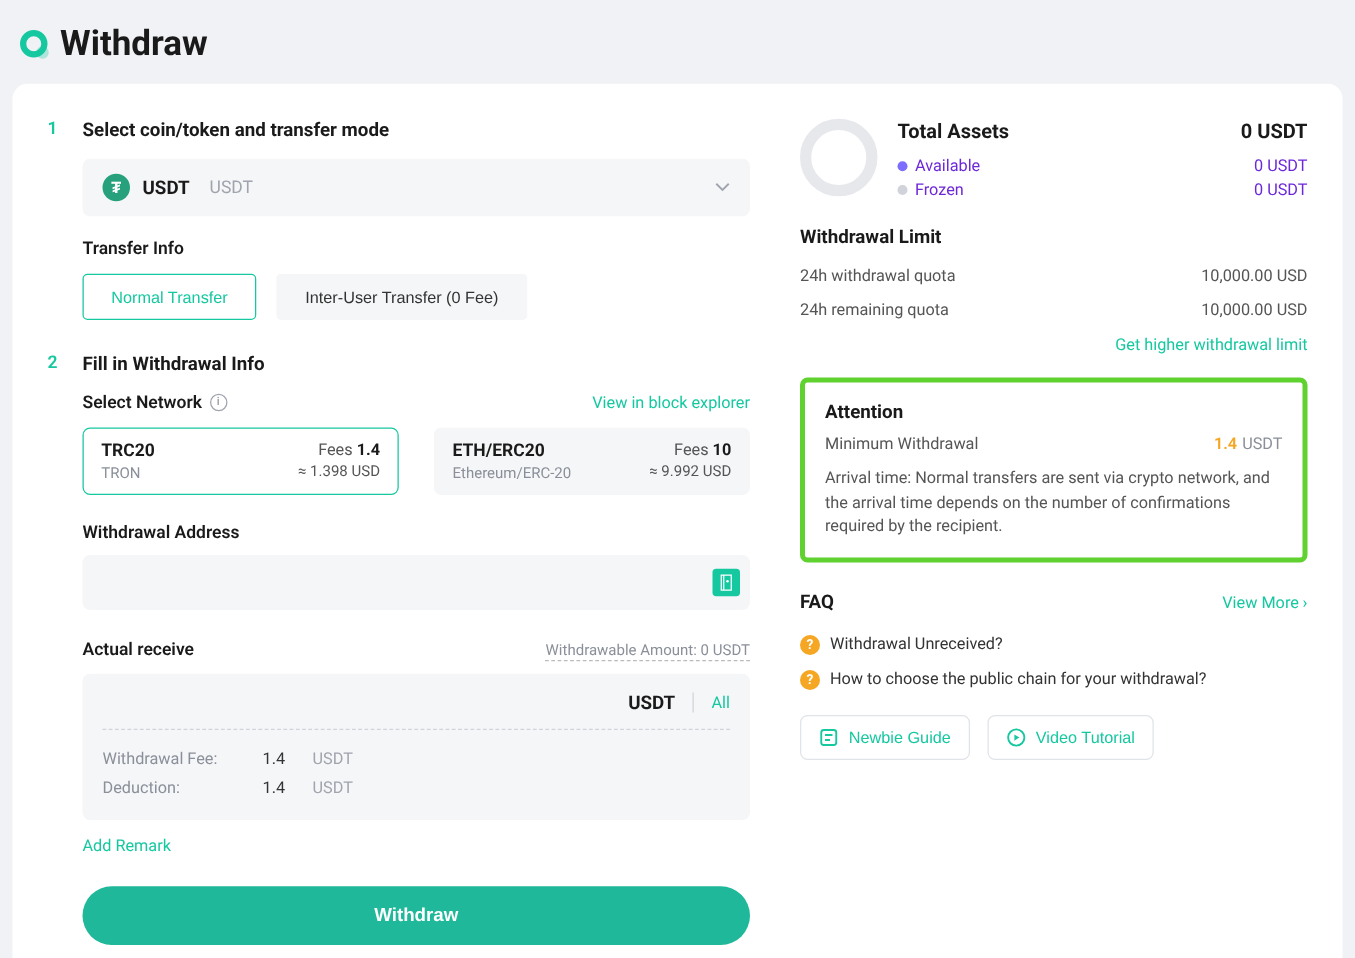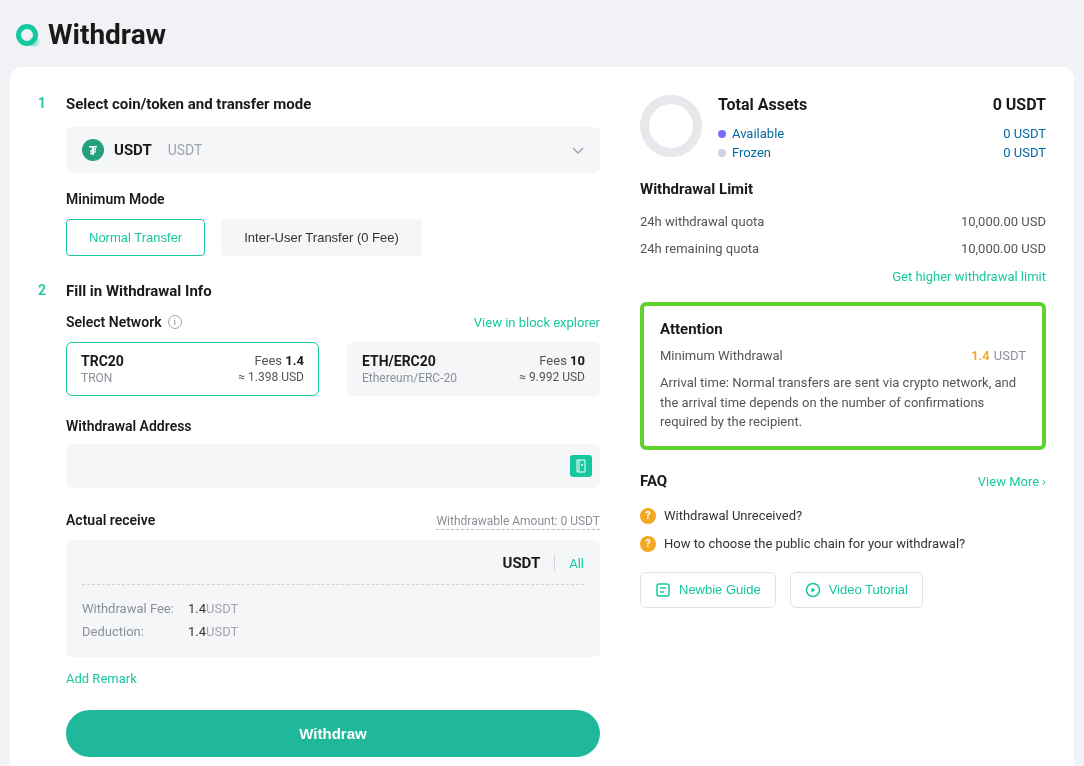--- a/index.html
+++ b/index.html
@@ -135,42 +135,42 @@
   .withdrawable .amt { color: #8a8f99; }
 
   .receive-box { background: #f5f6f8; border-radius: 6px; padding: 14px 16px; }
   .receive-top {
     display: flex; align-items: center; justify-content: flex-end; gap: 14px;
     padding-bottom: 12px; border-bottom: 1px dashed #d0d3d9; margin-bottom: 12px;
   }
   .receive-unit { font-weight: 700; font-size: 15px; }
   .vdiv { width: 1px; height: 16px; background: #d0d3d9; }
   .all-btn { color: #15c8a0; font-size: 13px; cursor: pointer; }
-  .rv-row { display: flex; align-items: center; padding: 4px 0; font-size: 13px; }
+  .rv-row { display: flex; align-items: center; gap: 22px; padding: 4px 0; font-size: 13px; }
   .rv-label { color: #8a8f99; width: 106px; }
   .rv-val { color: #333; }
   .rv-unit { color: #a0a4ad; }
 
   .remark { color: #15c8a0; font-size: 13px; margin-top: 14px; cursor: pointer; }
 
   .submit {
     margin-top: 24px; width: 100%; padding: 15px; border: none; border-radius: 24px;
     background: #1fb89a; color: #fff; font-size: 15px; font-weight: 600; cursor: pointer;
   }
 
   
   .asset-head { display: flex; gap: 16px; margin-bottom: 18px; }
   .donut {
     width: 62px; height: 62px; border-radius: 50%; border: 9px solid #e6e8ec; flex-shrink: 0;
   }
   .asset-info { flex: 1; }
   .asset-title-row { display: flex; justify-content: space-between; align-items: baseline; margin-bottom: 10px; }
   .asset-title { font-weight: 700; font-size: 16px; }
   .asset-total { font-weight: 700; font-size: 16px; }
-  .asset-line { display: flex; justify-content: space-between; align-items: center; font-size: 13px; color: #0369a1; padding: 2px 0; }
+  .asset-line { display: flex; justify-content: space-between; align-items: center; font-size: 13px; color: #6d28d9; padding: 2px 0; }
   .dot { width: 8px; height: 8px; border-radius: 50%; display: inline-block; margin-right: 6px; }
   .dot-avail { background: #7c6cff; }
   .dot-frozen { background: #d0d3d9; }
   .asset-val { font-size: 13px; }
 
   .wl-title { font-weight: 700; font-size: 15px; margin: 6px 0 10px 0; }
   .wl-row { display: flex; justify-content: space-between; font-size: 13px; color: #555; padding: 6px 0; }
   .wl-link { text-align: right; margin-top: 6px; }
 
   .attention {
@@ -222,21 +222,21 @@
           <div class="coin-select">
             <span class="coin-icon">₮</span>
             <span class="coin-symbol">USDT</span>
             <span class="coin-name">USDT</span>
             <span class="chevron">
               <svg width="12" height="8" viewBox="0 0 12 8">
                   <path d="M1 1l5 5 5-5" stroke="#a0a4ad" stroke-width="1.5" fill="none"></path>
                 </svg>
             </span>
           </div>
-          <div class="sub-label">Minimum Mode</div>
+          <div class="sub-label">Transfer Info</div>
           <div class="mode-row">
             <button class="mode-btn active">Normal Transfer</button>
             <button class="mode-btn">Inter-User Transfer (0 Fee)</button>
           </div>
         </div>
       </div>
 
       <div class="step">
         <div class="step-num">2</div>
         <div class="step-body">

